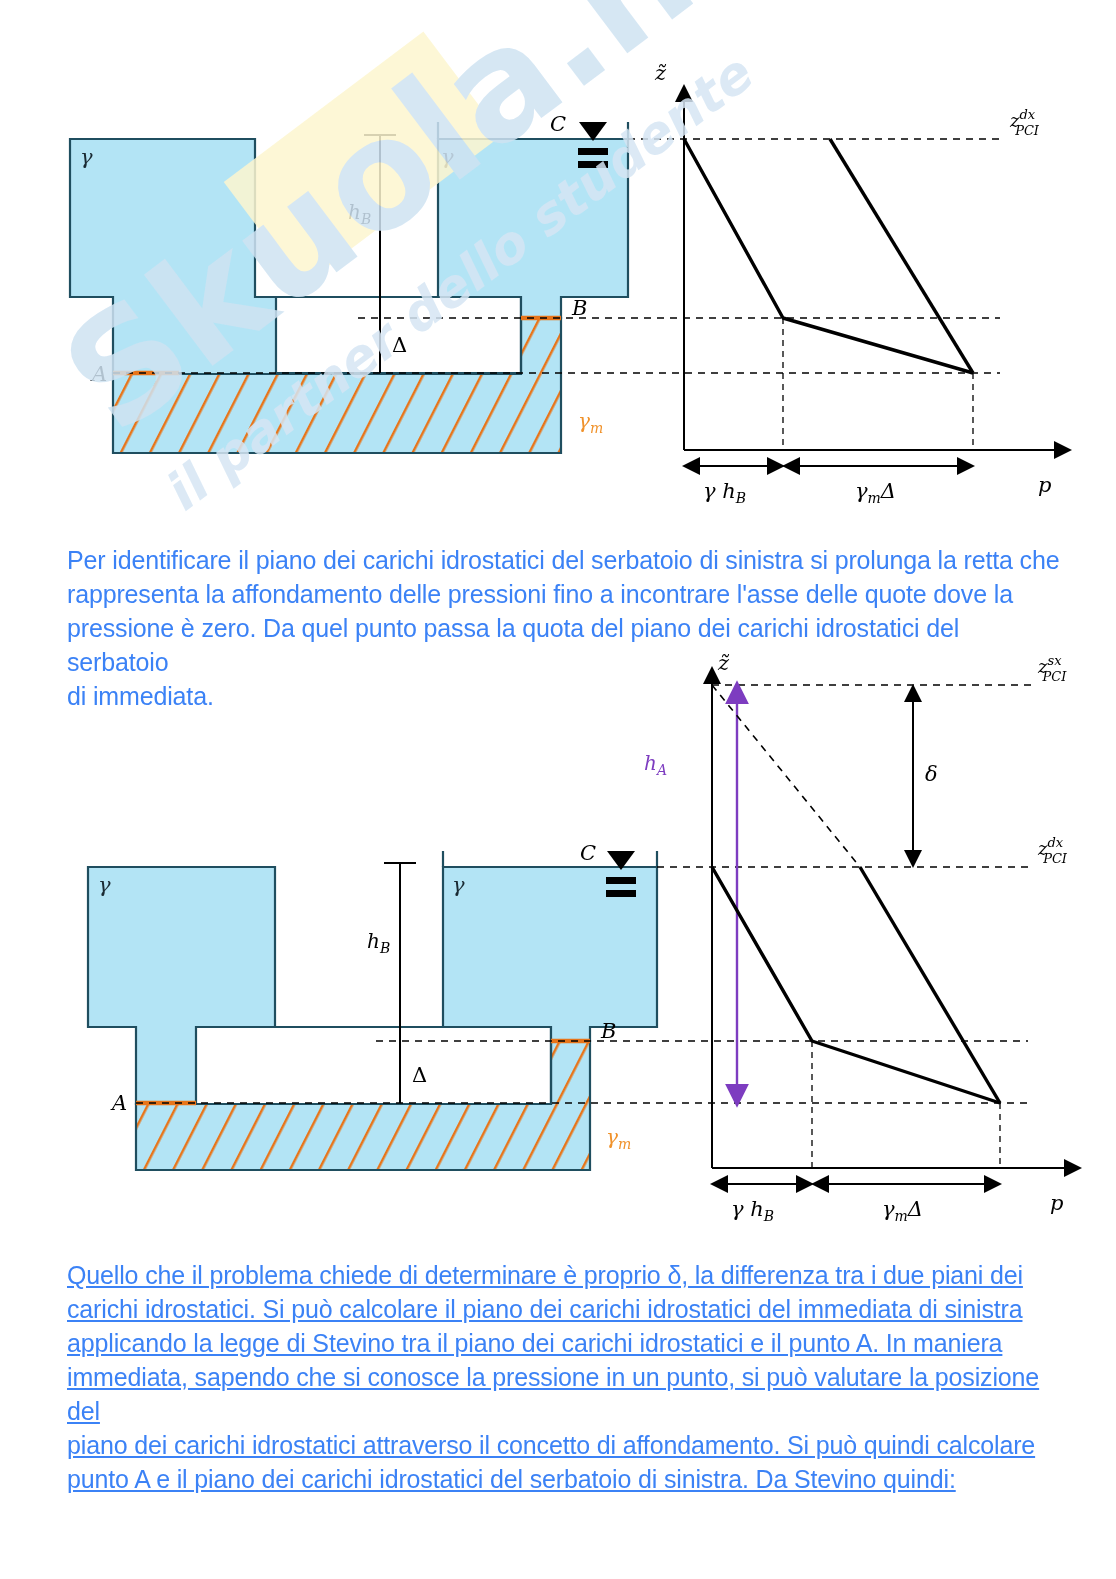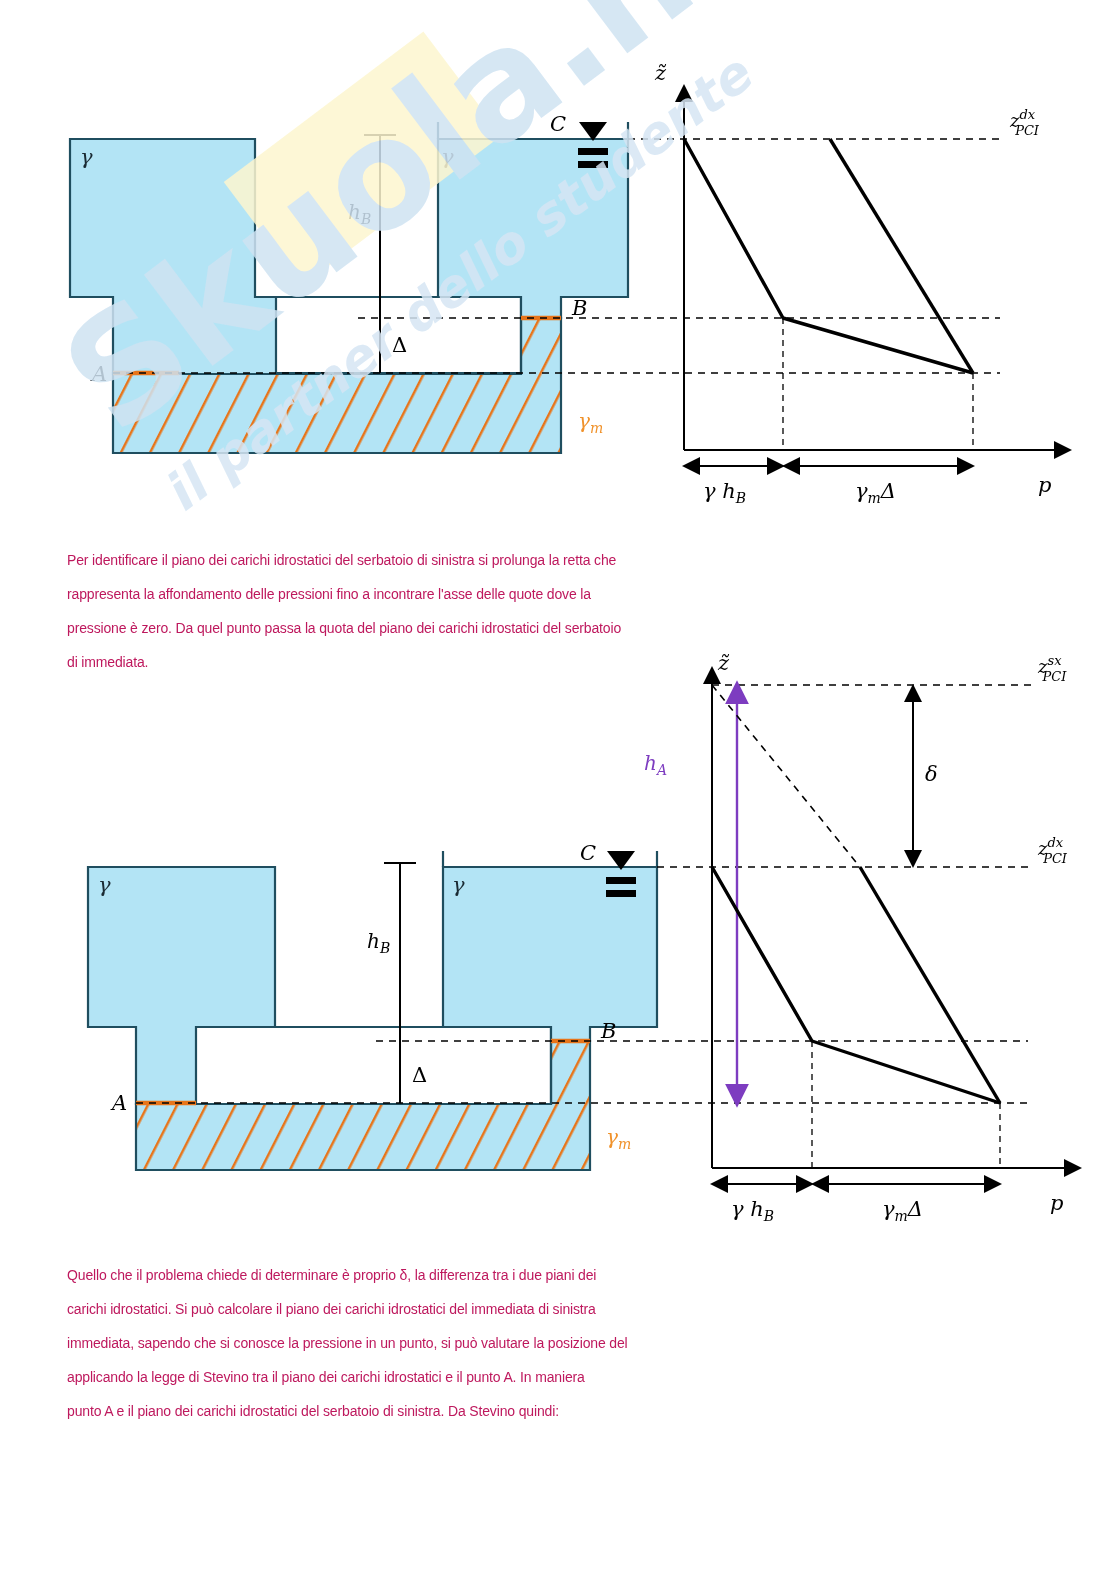--- a/index.html
+++ b/index.html
@@ -5,23 +5,23 @@
   html,body{margin:0;padding:0;background:#ffffff;}
   body{
     width:1116px;height:1579px;position:relative;overflow:hidden;
     font-family:"Liberation Sans", sans-serif;color:#000;
   }
   .fig{position:absolute;}
   svg{display:block;overflow:visible;}
   .para{
     position:absolute;
     font-family:"Liberation Sans", sans-serif;
-    font-size:14px;
+    font-size:25px;
     line-height:34px;
-    color:#be185d;
+    color:#3b82f6;
     letter-spacing:-0.15px;
   }
   .para .mi{font-family:"Liberation Serif", serif;font-style:italic;}
   .para .mi sub{font-size:0.68em;font-style:italic;}
   
   #watermark{
     position:absolute;left:0;top:0;width:1116px;height:1579px;
     pointer-events:none;z-index:5;
   }
   .wm-text{
@@ -234,19 +234,20 @@
 
   <g>
     <line x1="714" y1="536" x2="810" y2="536" stroke="#000" stroke-width="2" marker-start="url(#ah2b)" marker-end="url(#ah2)"></line>
     <line x1="815" y1="536" x2="998" y2="536" stroke="#000" stroke-width="2" marker-start="url(#ah2b)" marker-end="url(#ah2)"></line>
     <text x="731" y="568" font-family="DejaVu Serif, serif" font-style="italic" font-size="21" fill="#000">γ h<tspan font-size="14" dy="5">B</tspan></text>
     <text x="882" y="568" font-family="DejaVu Serif, serif" font-style="italic" font-size="21" fill="#000">γ<tspan font-size="14" dy="5">m</tspan><tspan font-size="21" dy="-5">Δ</tspan></text>
   </g>
 </svg>
 </div>
 
-<div class="para" style="left:67px;top:1258px;width:1000px;">
+<div class="para" style="left:67px;top:1258px;width:1000px;text-decoration:underline;">
   <div>Quello che il problema chiede di determinare è proprio δ, la differenza tra i due piani dei</div>
   <div>carichi idrostatici. Si può calcolare il piano dei carichi idrostatici del immediata di sinistra</div>
+  <div>applicando la legge di Stevino tra il piano dei carichi idrostatici e il punto A. In maniera</div>
   <div>immediata, sapendo che si conosce la pressione in un punto, si può valutare la posizione del</div>
-  <div>applicando la legge di Stevino tra il piano dei carichi idrostatici e il punto A. In maniera</div>
+  <div>piano dei carichi idrostatici attraverso il concetto di affondamento. Si può quindi calcolare</div>
   <div>punto A e il piano dei carichi idrostatici del serbatoio di sinistra. Da Stevino quindi:</div>
 </div>
 
 </body></html>

